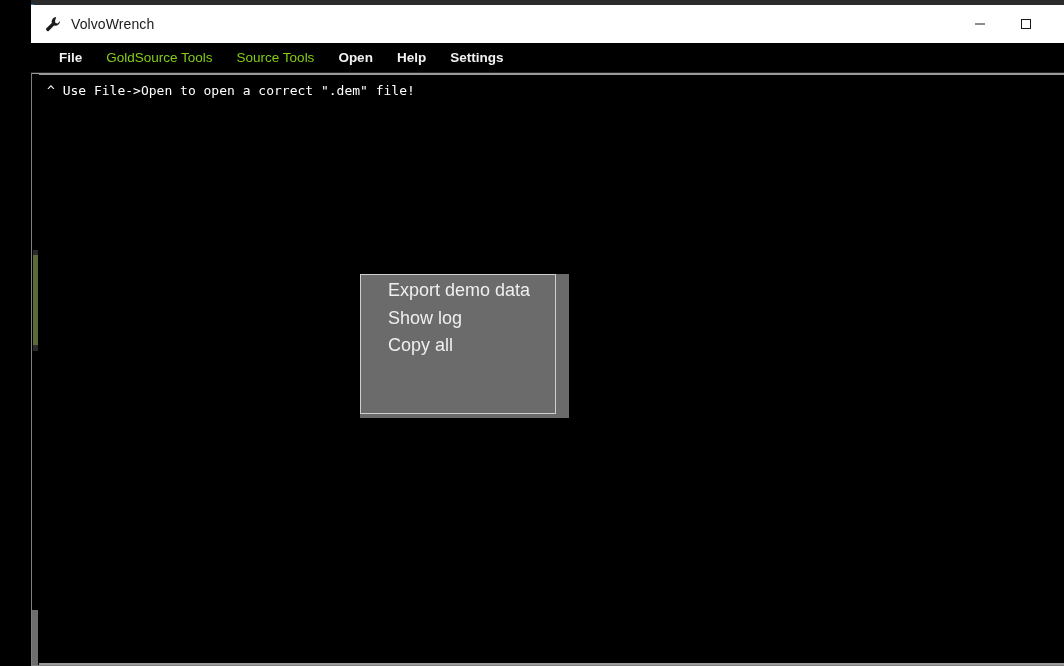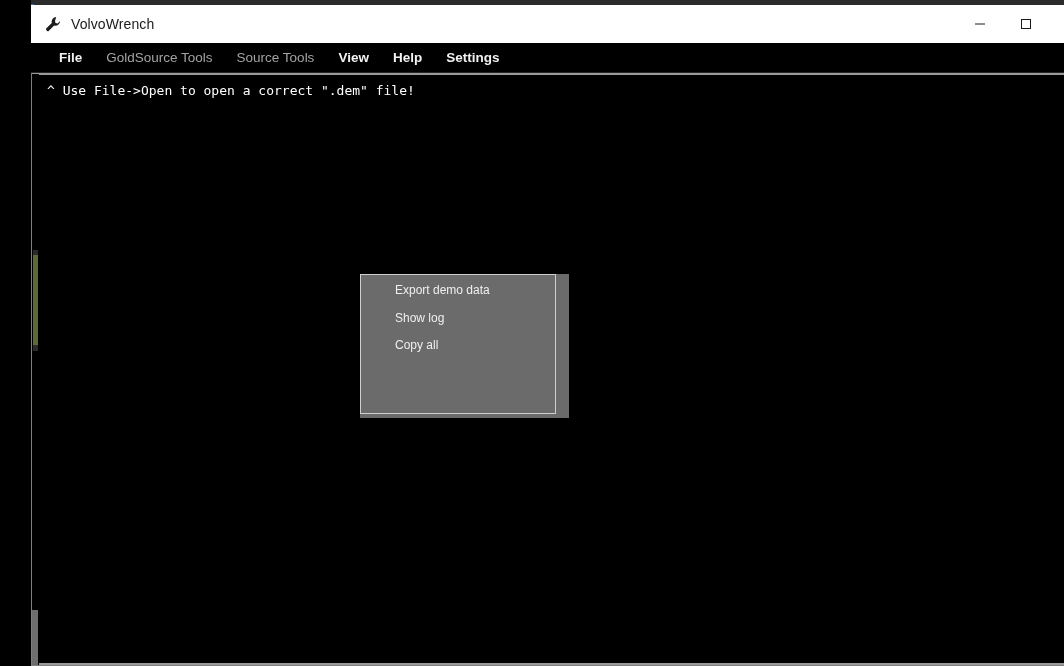--- a/index.html
+++ b/index.html
@@ -92,21 +92,21 @@
   }
   .menu-item {
     font-size: 13.5px;
     color: #f2f2f2;
     padding: 0 12px;
     line-height: 30px;
     white-space: nowrap;
     font-weight: 600;
   }
   .menu-item.disabled {
-    color: #a3a3a3;
+    color: #84cc16;
     font-weight: 400;
   }
 
   
   .console-frame {
     position: absolute;
     left: 0; top: 73px;
     width: 1064px;
     height: 593px;
     background: #9a9a9a;
@@ -200,22 +200,22 @@
     top: 274px;
     width: 196px;
     height: 140px;
     background: #6b6b6b;
     border: 1px solid #cfcfcf;
     box-sizing: border-box;
   }
   .ctx-item {
     height: 27.6px;
     line-height: 27.6px;
-    padding-left: 34px;
-    font-size: 12px;
+    padding-left: 27px;
+    font-size: 18px;
     color: #efefef;
     white-space: nowrap;
     box-sizing: border-box;
   }
   .ctx-item:first-child { margin-top: 2px; }
 </style>
 </head>
 <body>
 
 <div id="app-window">
@@ -250,21 +250,21 @@
           <line x1="12" y1="1" x2="1" y2="12" stroke="#1a1a1a" stroke-width="1"></line>
         </svg>
       </div>
     </div>
   </div>
 
   <div class="menu-bar">
     <div class="menu-item">File</div>
     <div class="menu-item disabled">GoldSource Tools</div>
     <div class="menu-item disabled">Source Tools</div>
-    <div class="menu-item">View</div>
+    <div class="menu-item">Open</div>
     <div class="menu-item">Help</div>
     <div class="menu-item">Settings</div>
   </div>
 
   <div class="console-frame"></div>
 
   <div class="left-gutter"></div>
   <div class="left-thumb-cap-top"></div>
   <div class="left-thumb"></div>
   <div class="left-thumb-cap-bot"></div>

